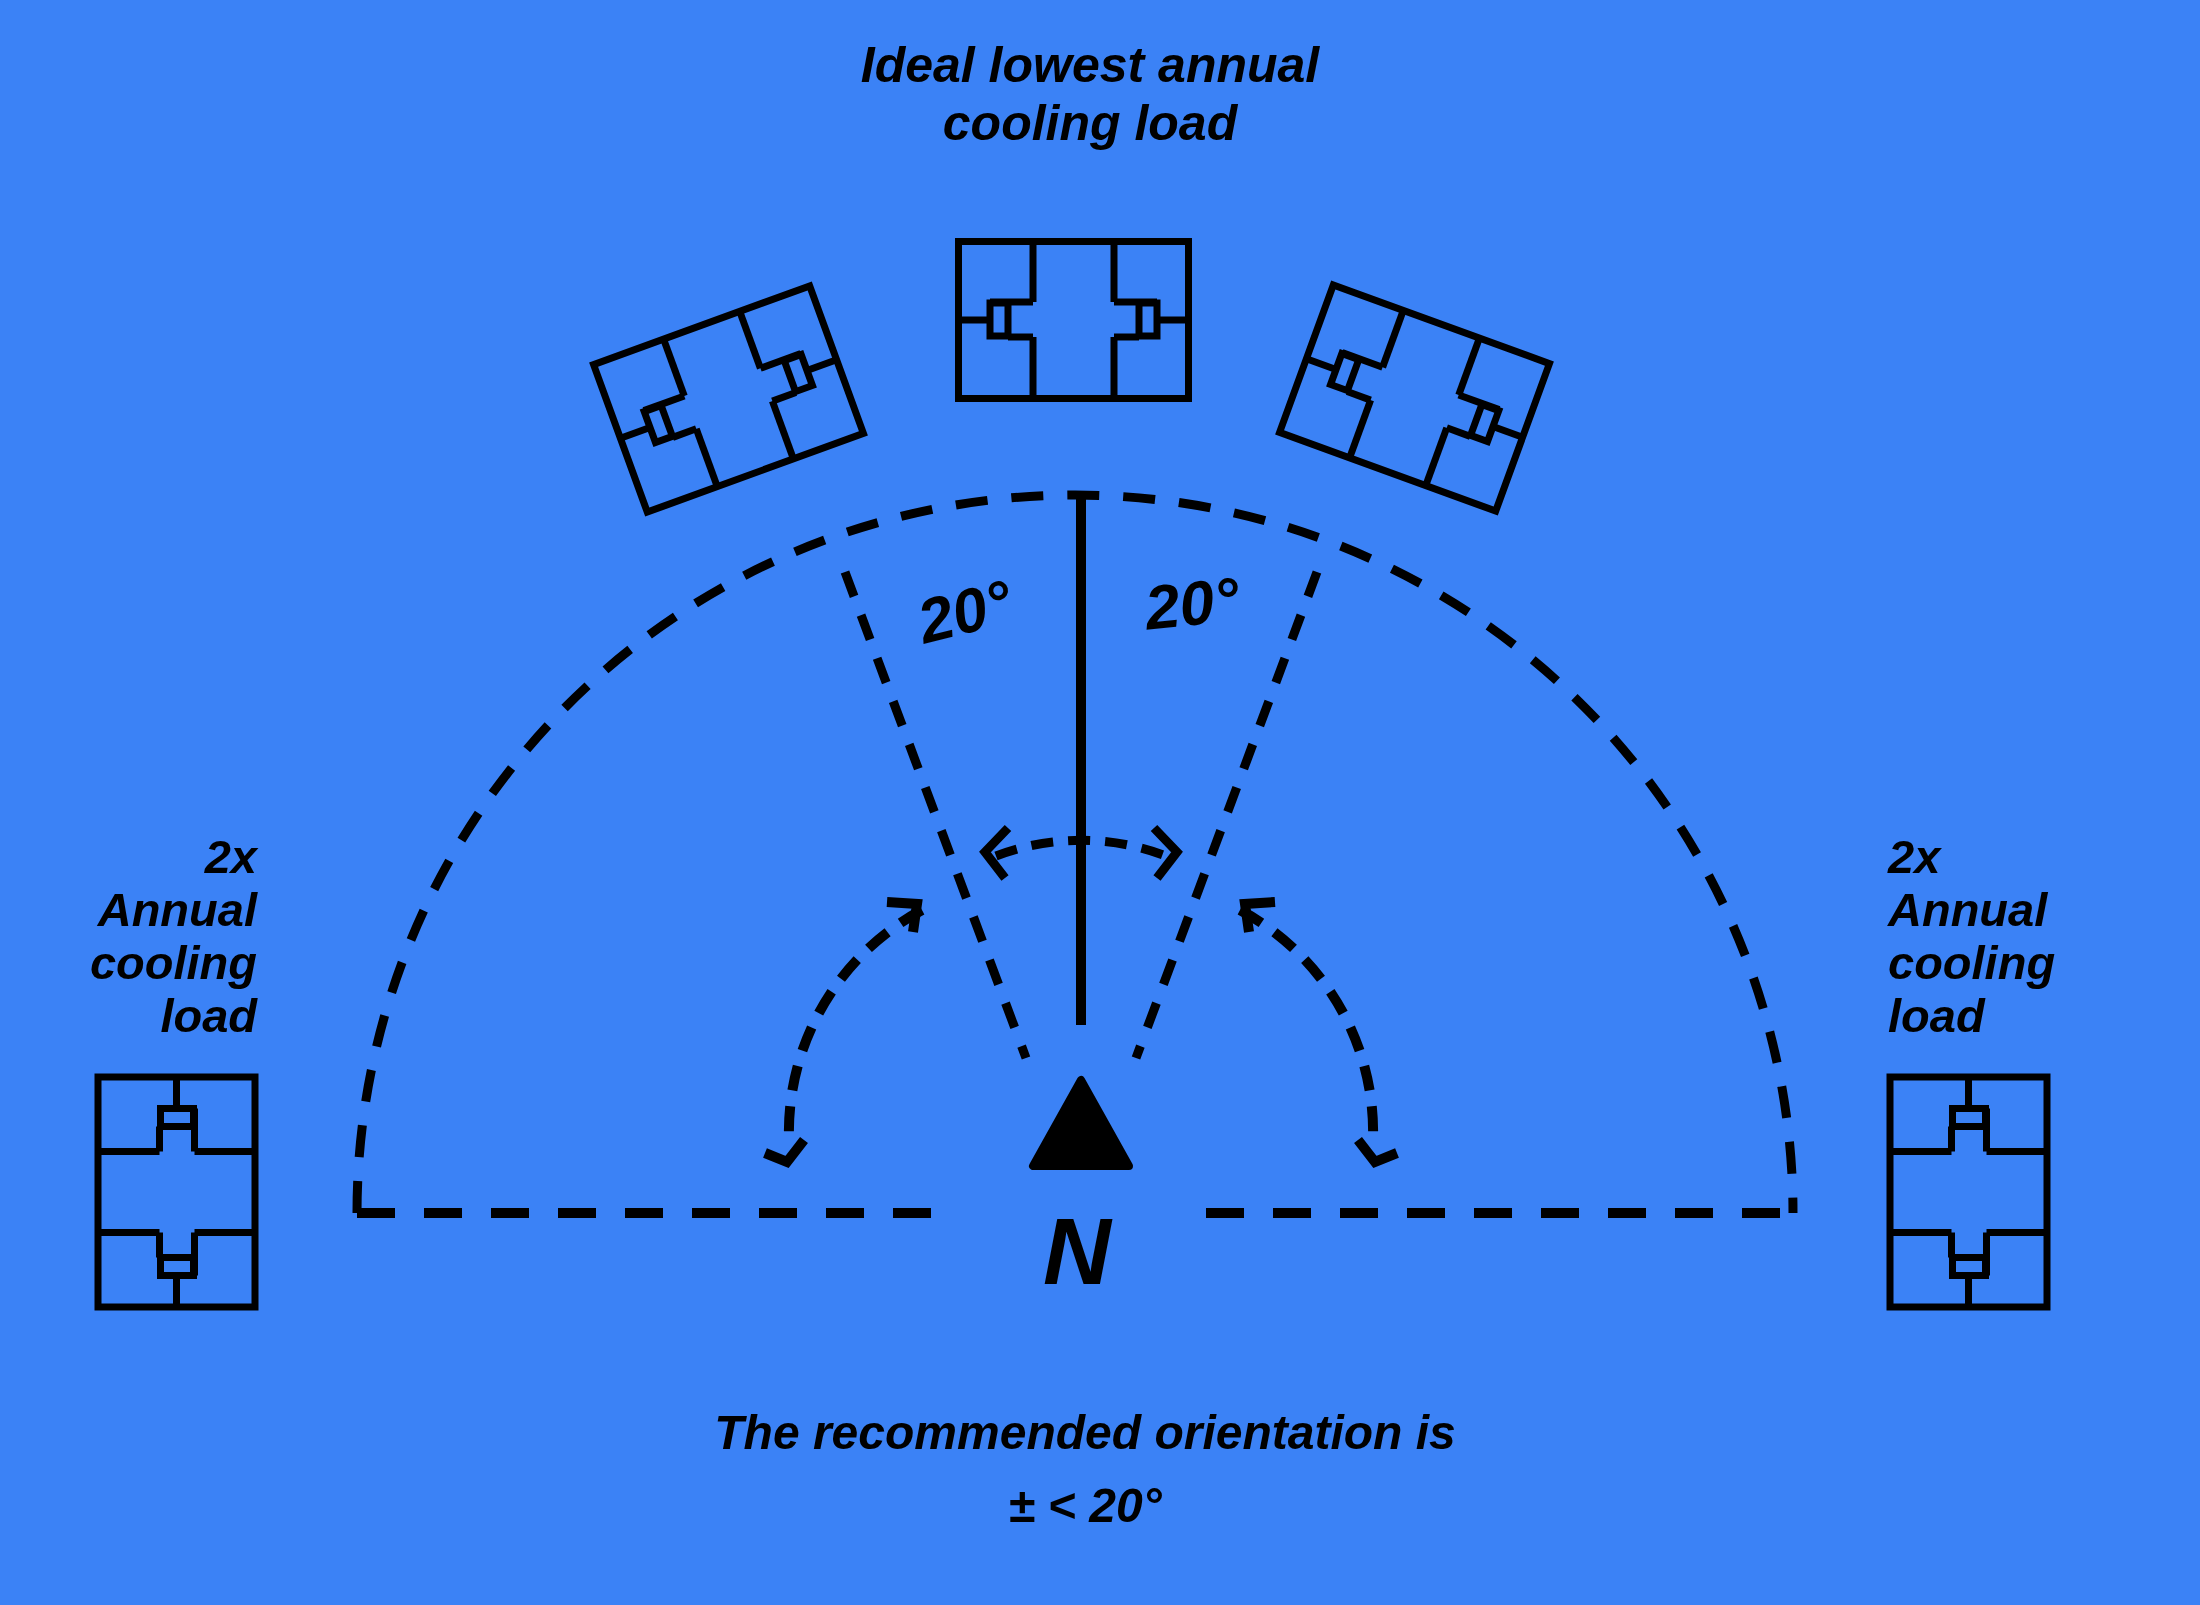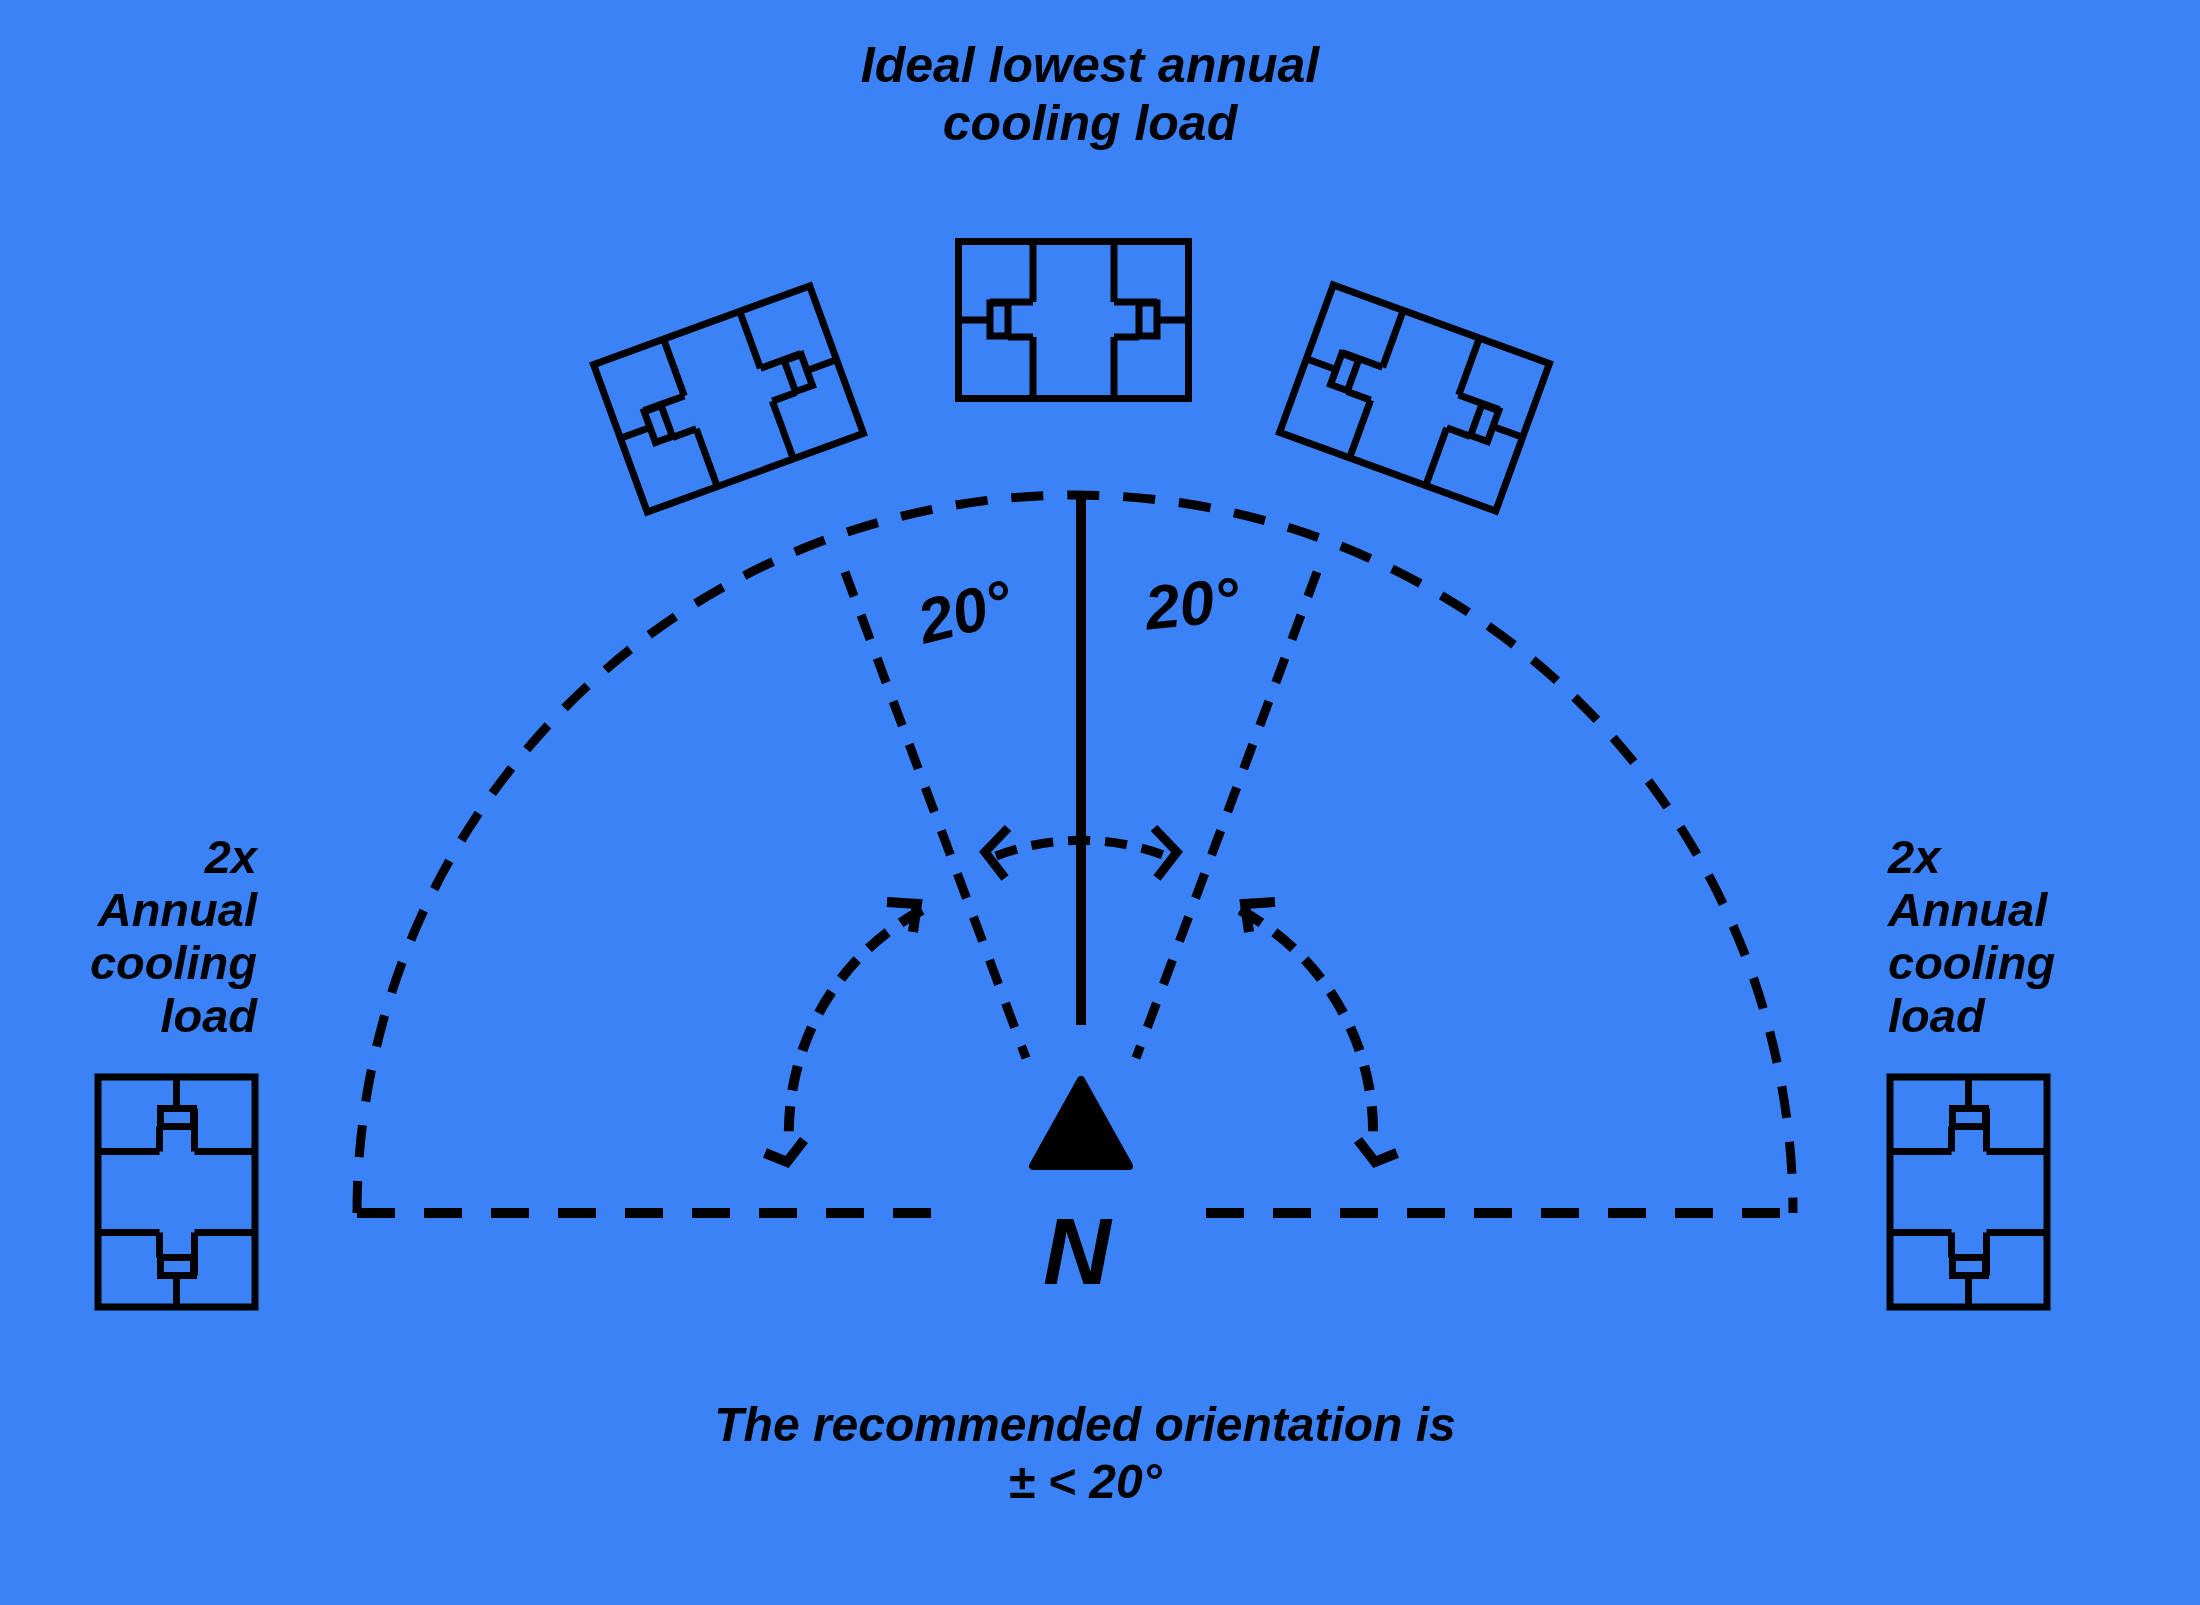--- a/index.html
+++ b/index.html
@@ -40,21 +40,21 @@
     font-size: 62px; line-height: 70px; text-align: center;
   }
   .angle-left  { left: 890px;  top: 577px; transform: rotate(-14deg); }
   .angle-right { left: 1117px; top: 569px; transform: rotate(-6deg); }
   .north-label {
     left: 1017px; top: 1202px; width: 120px;
     font-size: 94px; line-height: 100px; text-align: center;
   }
   .footer {
     left: 585px; top: 1396px; width: 1000px;
-    font-size: 48px; line-height: 57px; text-align: center;
+    font-size: 48px; line-height: 73px; text-align: center;
   }
   svg.overlay {
     position: absolute;
     left: 0; top: 0;
   }
   svg.plan {
     position: absolute;
     width: 237px;
     height: 164px;
     overflow: visible;

